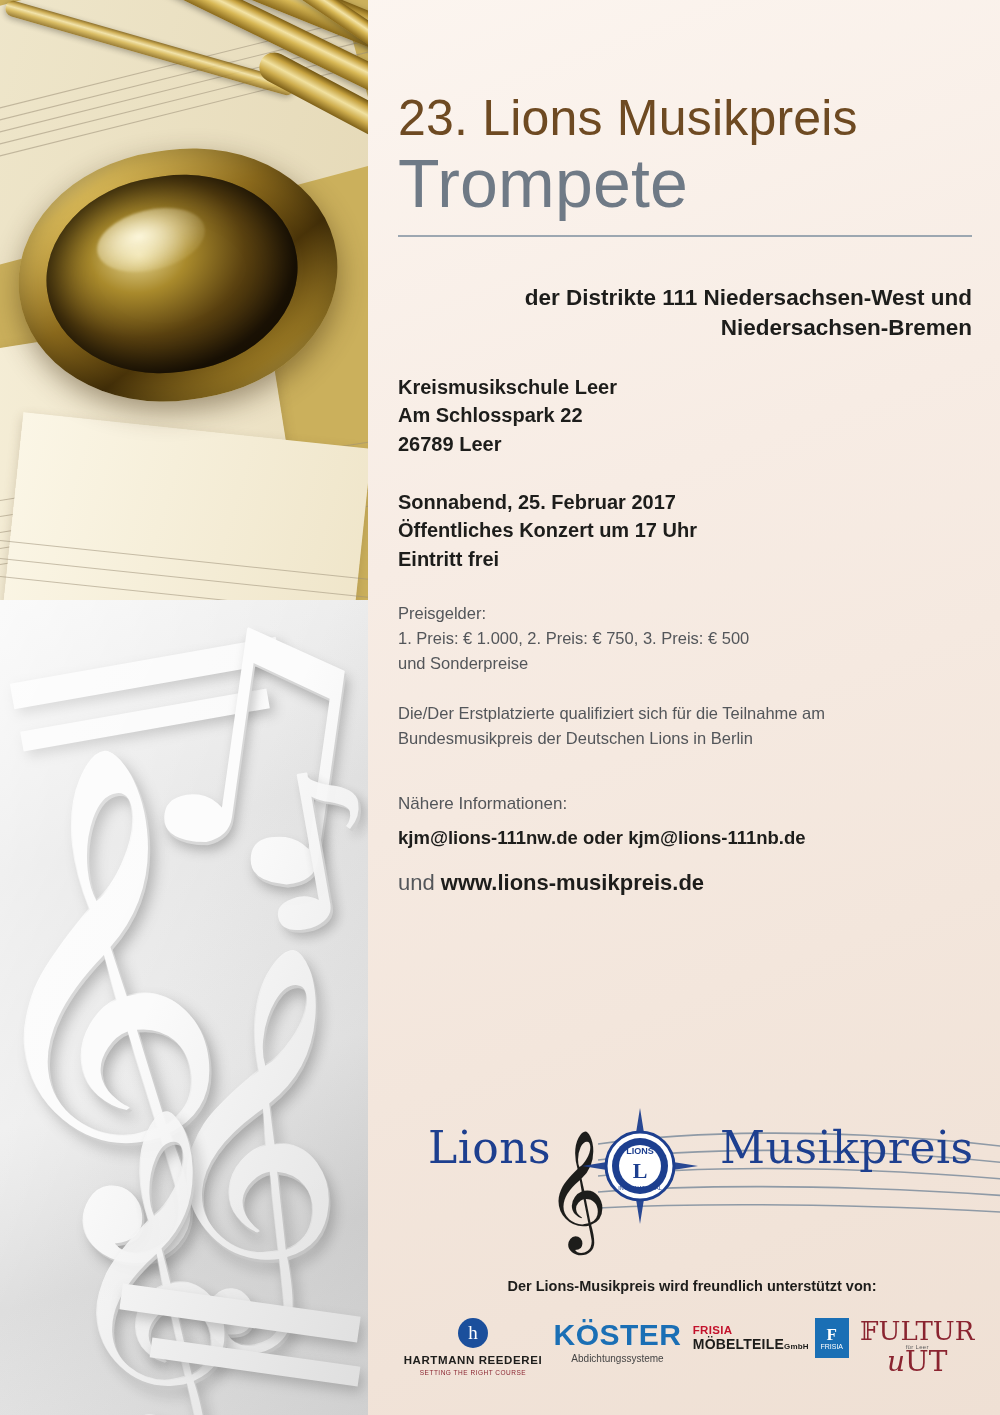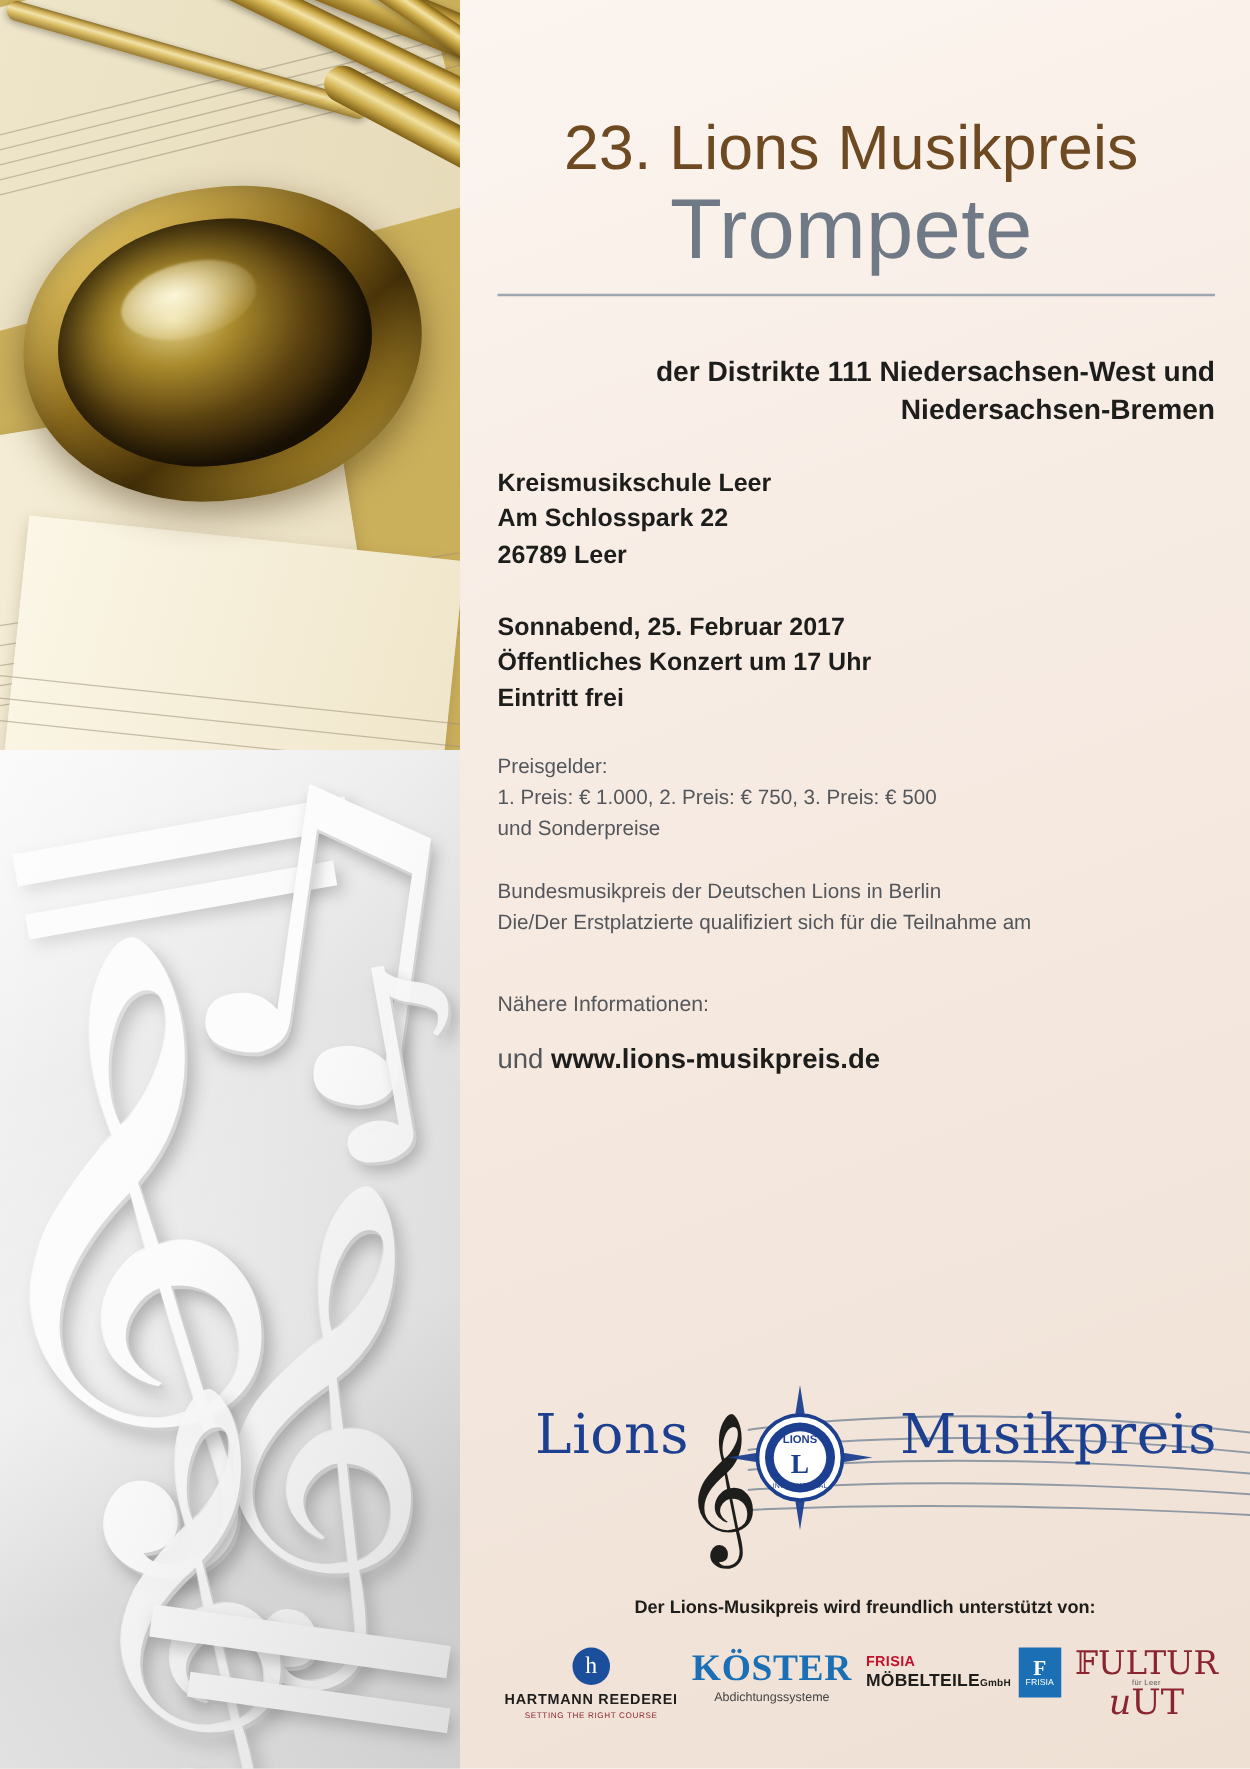--- a/index.html
+++ b/index.html
@@ -130,21 +130,21 @@
   .b2 { left: 20px; top: 110px; width: 250px; height: 20px; transform: rotate(-10deg); }
   .b3 { left: 120px; top: 700px; width: 240px; height: 26px; transform: rotate(8deg); }
   .b4 { left: 150px; top: 752px; width: 210px; height: 20px; transform: rotate(8deg); }
 
   
   .right-panel {
     position: relative;
     flex: 1; height: 100%;
     padding: 0 28px 0 30px;
   }
-  .title-block { padding-top: 92px; text-align: center; padding-right: 8px; }
+  .title-block { padding-top: 92px; text-align: left; padding-right: 8px; }
   .title-main {
     font-size: 50px; font-weight: 400; color: #6e4a22;
     letter-spacing: .2px; line-height: 1.05;
   }
   .title-sub {
     font-size: 68px; font-weight: 400; color: #6f7a86;
     line-height: 1.0; margin-top: 4px; letter-spacing: .2px;
   }
   .rule {
     margin: 18px 0 0 0; height: 2px; background: #8c9aa7; opacity: .85;
@@ -219,21 +219,21 @@
   }
   .sp-hartmann .mark::after {
     content: "h"; position: absolute; inset: 0; color: #fff; font-size: 19px;
     display: flex; align-items: center; justify-content: center;
     font-family: "Liberation Serif", serif;
   }
   .sp-hartmann .n1x { font-size: 11.5px; letter-spacing: .6px; font-weight: bold; }
   .sp-hartmann .n2x { font-size: 6.5px; color: #8a2430; letter-spacing: .5px; margin-top: 3px; }
   .sp-koester .kw {
     font-size: 30px; font-weight: bold; color: #1a6fb5; letter-spacing: .5px;
-    font-family: Liberation Serif, serif;
+    font-family: Liberation Sans, sans-serif;
   }
   .sp-koester .sub { font-size: 10px; color: #444; margin-top: 1px; }
   .sp-frisia { display: flex; align-items: center; gap: 6px; }
   .sp-frisia .txt { text-align: left; }
   .sp-frisia .l1 { font-size: 11.5px; font-weight: bold; color: #c3122c; letter-spacing: .3px;}
   .sp-frisia .l2 { font-size: 14px; font-weight: bold; color: #1d1d1b; letter-spacing: .2px;}
   .sp-frisia .l2 small { font-size: 8px; }
   .sp-frisia .box {
     width: 34px; height: 40px; background: #1a6fb5; color: #fff;
     display: flex; flex-direction: column; align-items: center; justify-content: center;
@@ -321,26 +321,27 @@
       <div>Eintritt frei</div>
     </div>
 
     <div class="prizes">
       <div>Preisgelder:</div>
       <div>1. Preis: € 1.000, 2. Preis: € 750, 3. Preis: € 500</div>
       <div>und Sonderpreise</div>
     </div>
 
     <div class="qualify">
+      <div>Die/Der Erstplatzierte qualifiziert sich für die Teilnahme am</div>
       <div>Bundesmusikpreis der Deutschen Lions in Berlin</div>
-      <div>Die/Der Erstplatzierte qualifiziert sich für die Teilnahme am</div>
     </div>
 
     <div class="info">
       <div class="lead">Nähere Informationen:</div>
+      <div class="emails">kjm@lions-111nw.de oder kjm@lions-111nb.de</div>
       <div class="web">
         <span>und </span><b>www.lions-musikpreis.de</b>
       </div>
     </div>
 
     <div class="logo-wrap">
       <div class="logo-inner">
         <svg class="staff-lines" viewBox="0 0 520 92">
           <g fill="none" stroke="#8f9aa6" stroke-width="1.6">
             <path d="M0 14 C160 -8, 380 6, 516 34"></path>

